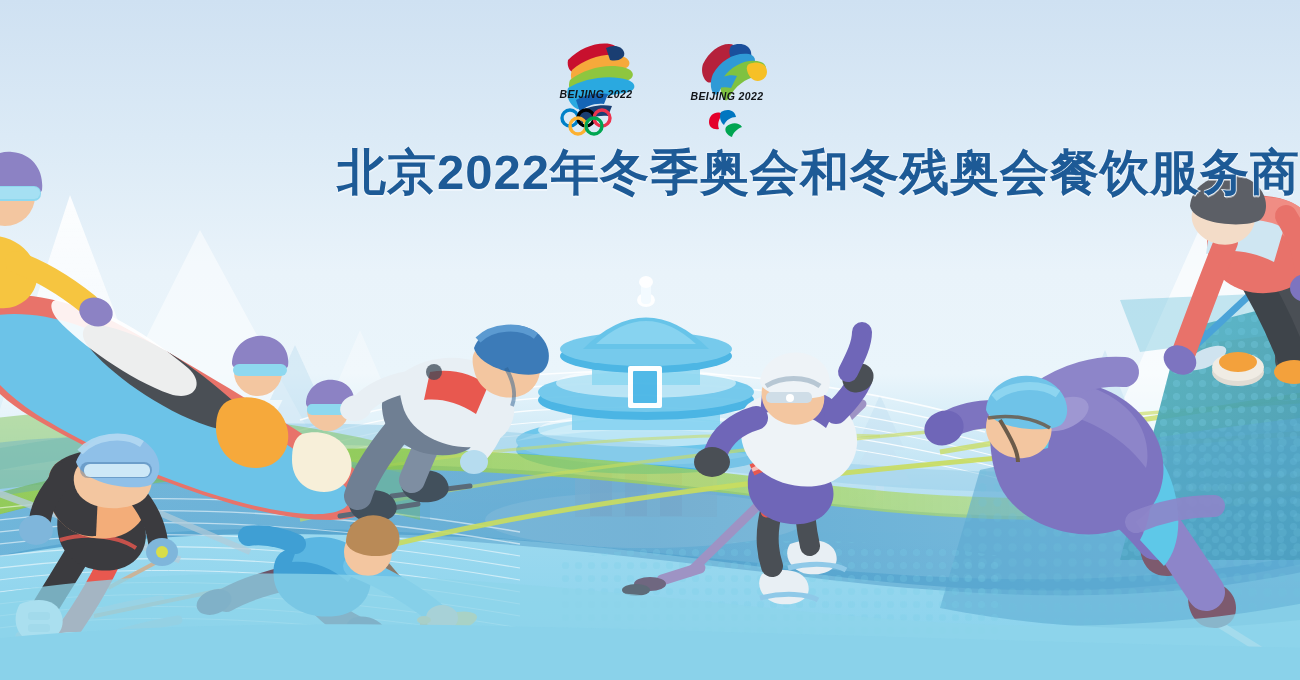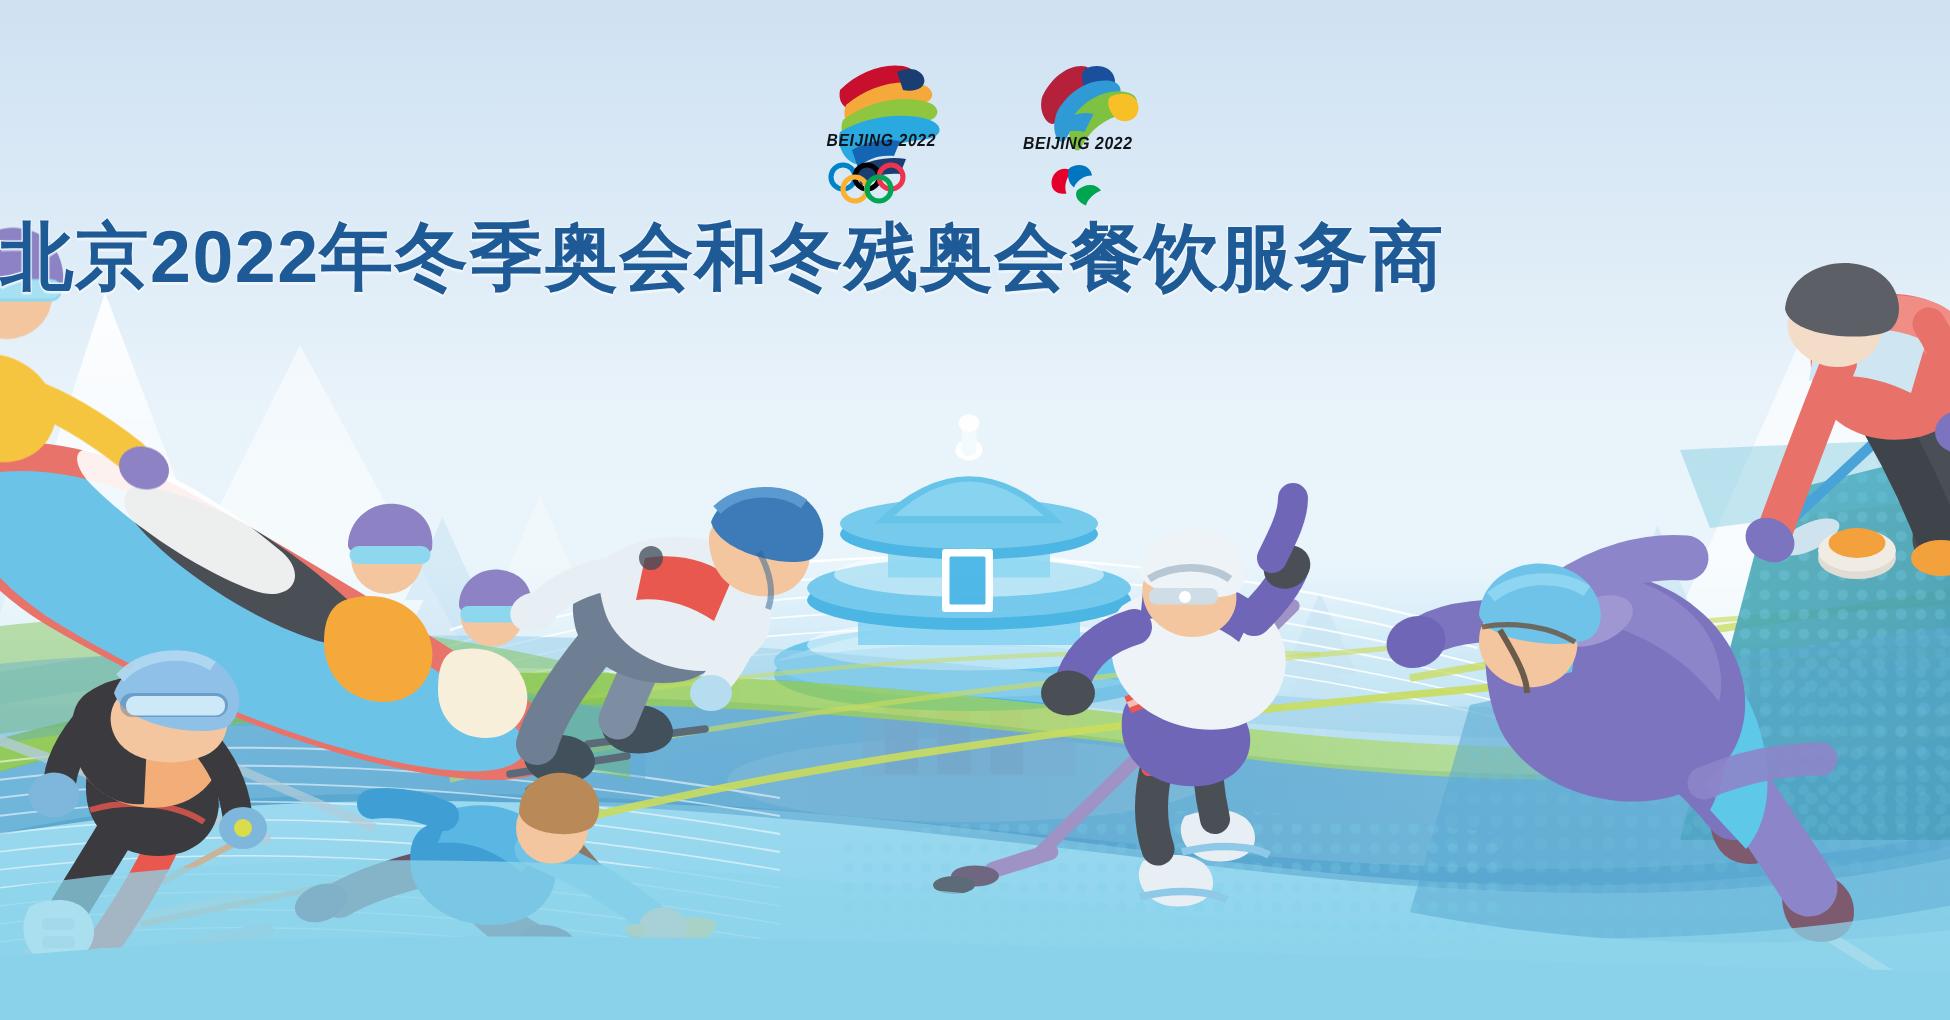--- a/index.html
+++ b/index.html
@@ -18,21 +18,21 @@
   }
 
   .layer{ position:absolute; inset:0; }
   .svgfill{ position:absolute; inset:0; width:100%; height:100%; display:block; }
 
   
   #emblems{
     position:absolute;
     left:548px; top:30px;
     width:210px; height:108px;
-    display:flex; gap:35px; align-items:flex-start; justify-content:center;
+    display:flex; gap:35px; align-items:flex-start; 
     z-index:40;
   }
   .emblem{ width:96px; height:108px; position:relative; }
   .emblem svg{ display:block; }
   .emblem-word{
     position:absolute; left:0; right:0;
     text-align:center;
     font-family:"Liberation Sans","DejaVu Sans",sans-serif;
     font-weight:bold;
     font-style:italic;
@@ -41,22 +41,22 @@
     color:#111418;
     white-space:nowrap;
     transform:scaleY(1.12);
   }
   #emblem-olympic .emblem-word{ top:58px; }
   #emblem-paralympic .emblem-word{ top:60px; }
 
   
   #title{
     position:absolute;
-    left:0; right:16px; top:146px;
-    text-align:left;
+    left:0; right:0; top:146px;
+    text-align:right;
     z-index:45;
     font-family:"Liberation Sans","DejaVu Sans",sans-serif;
     font-weight:bold;
     font-size:49px;
     line-height:1.08;
     letter-spacing:1px;
     color:#1d5a96;
     -webkit-text-stroke:1.6px #e9f2fa;
     paint-order:stroke fill;
     text-shadow:0 0 2px rgba(233,242,250,.9), 0 2px 0 rgba(255,255,255,.45);

